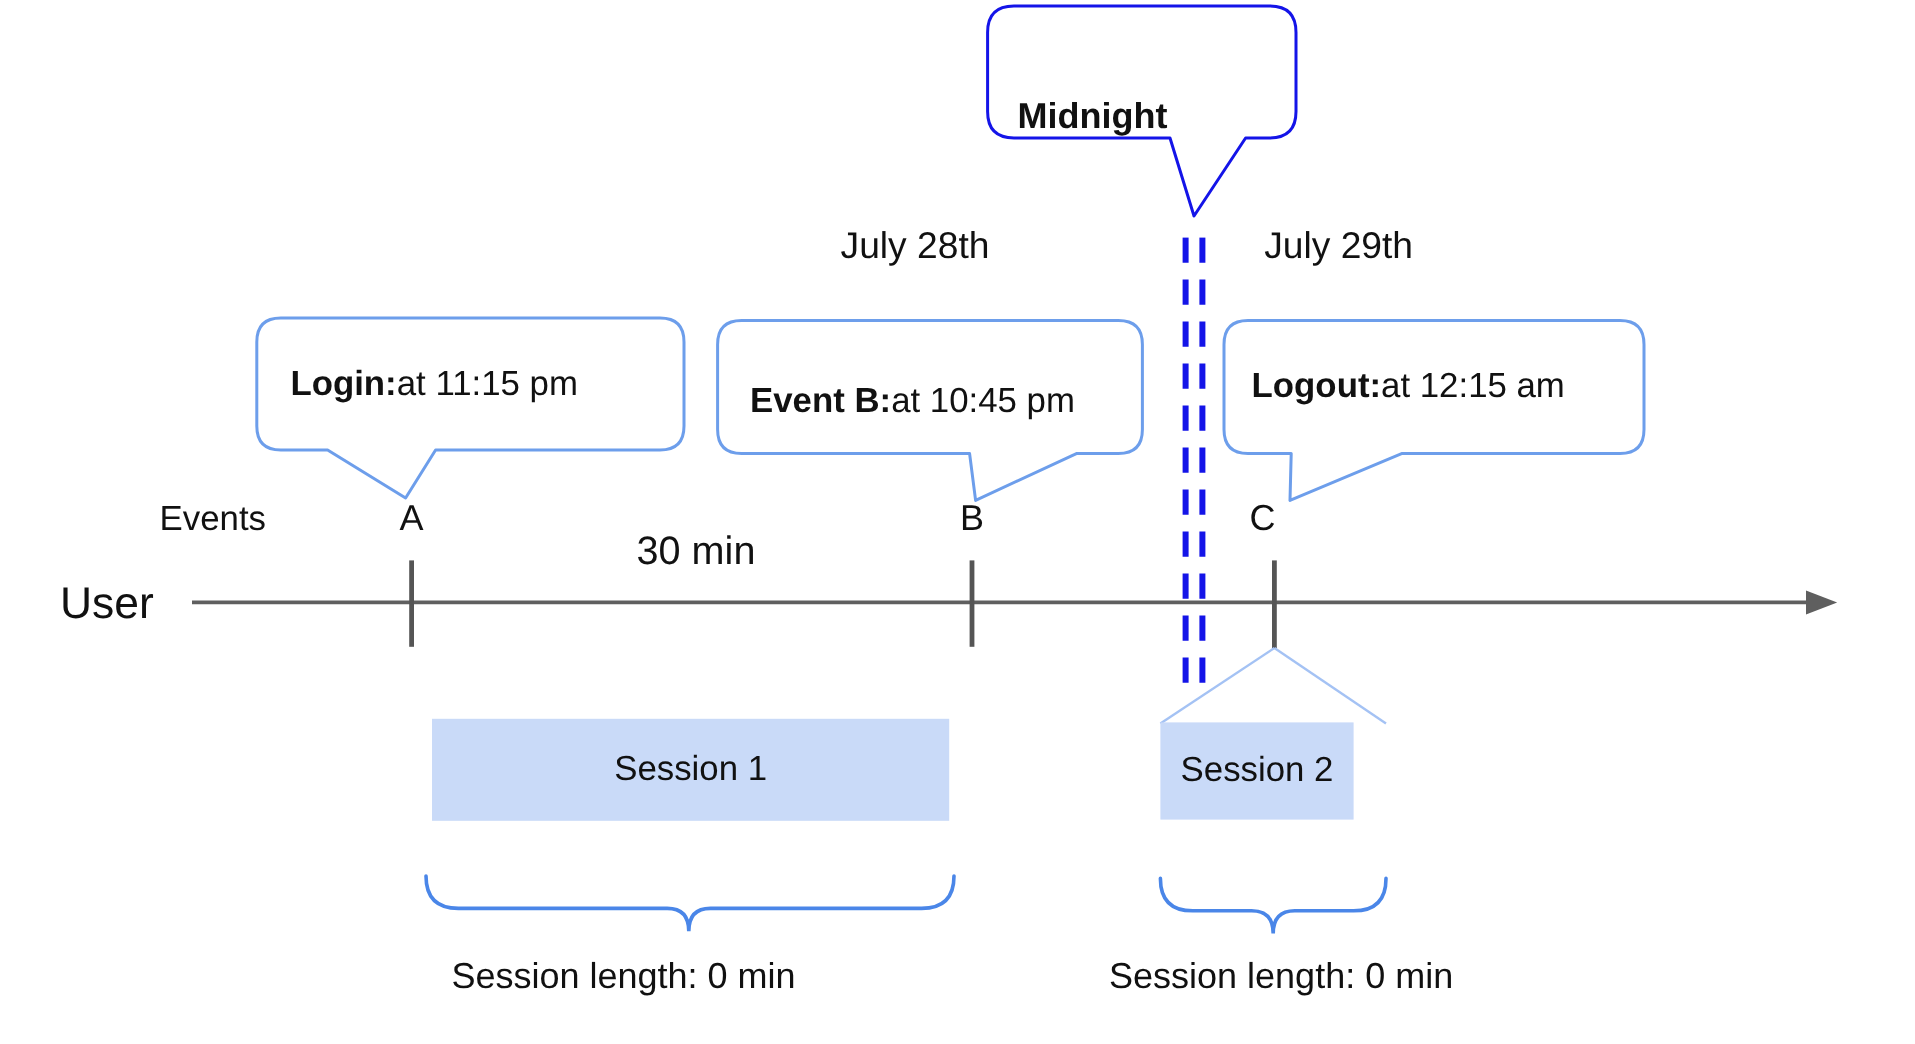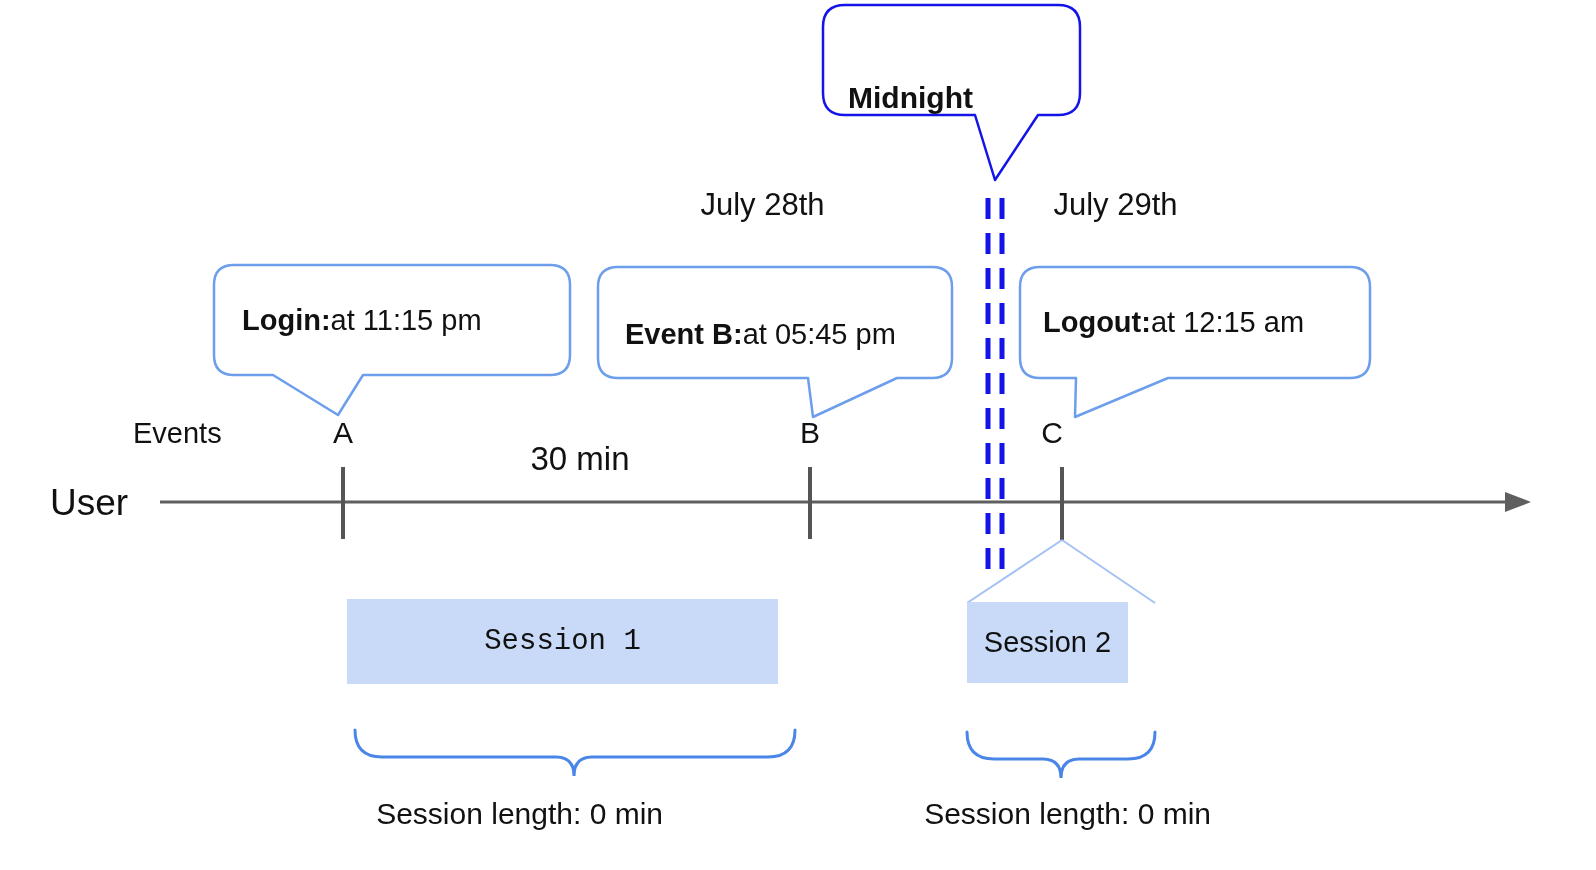--- a/index.html
+++ b/index.html
@@ -67,40 +67,40 @@
 
   <div class="txt callout-text" style="left:823px;top:4px;width:257px;height:110px;padding-left:25px;font-weight:700;font-size:30px;margin-top:39px;">Midnight</div>
 
   <div class="txt callout-text" style="left:214px;top:265px;width:356px;padding-left:28px;text-align:right;">
       <b>Login:</b>
       <span> at 11:15 pm</span>
     </div>
 
   <div class="txt callout-text" style="left:598px;top:267px;width:354px;padding-left:27px;margin-top:12px;">
       <b>Event B:</b>
-      <span> at 05:45 pm</span>
+      <span> at 10:45 pm</span>
     </div>
 
   <div class="txt callout-text" style="left:1020px;top:267px;width:350px;padding-left:23px;">
       <b>Logout:</b>
       <span> at 12:15 am</span>
     </div>
 
   <div class="txt date-label" style="left:640px;top:158px;">July 28th</div>
   <div class="txt date-label" style="left:993px;top:158px;">July 29th</div>
 
   <div class="txt" style="left:133px;top:417px;font-size:29px;">Events</div>
   <div class="txt" style="left:50px;top:482px;font-size:37px;">User</div>
   <div class="txt" style="left:530px;top:440px;font-size:33px;width:100px;text-align:center;">30 min</div>
 
   <div class="txt marker" style="left:303px;top:416px;">A</div>
   <div class="txt marker" style="left:770px;top:416px;">B</div>
   <div class="txt marker" style="left:1012px;top:416px;">C</div>
 
-  <div class="session-box" style="left:347px;top:599px;width:431px;height:85px;font-family:Liberation Mono, monospace;">
+  <div class="session-box" style="left:360px;top:599px;width:431px;height:85px;">
       <span>Session 1</span>
     </div>
   <div class="session-box" style="left:967px;top:602px;width:161px;height:81px;">
       <span>Session 2</span>
     </div>
 
   <div class="txt len-label" style="left:363px;top:797px;">Session length: 0 min</div>
   <div class="txt len-label" style="left:911px;top:797px;">Session length: 0 min</div>
 
 </div>

